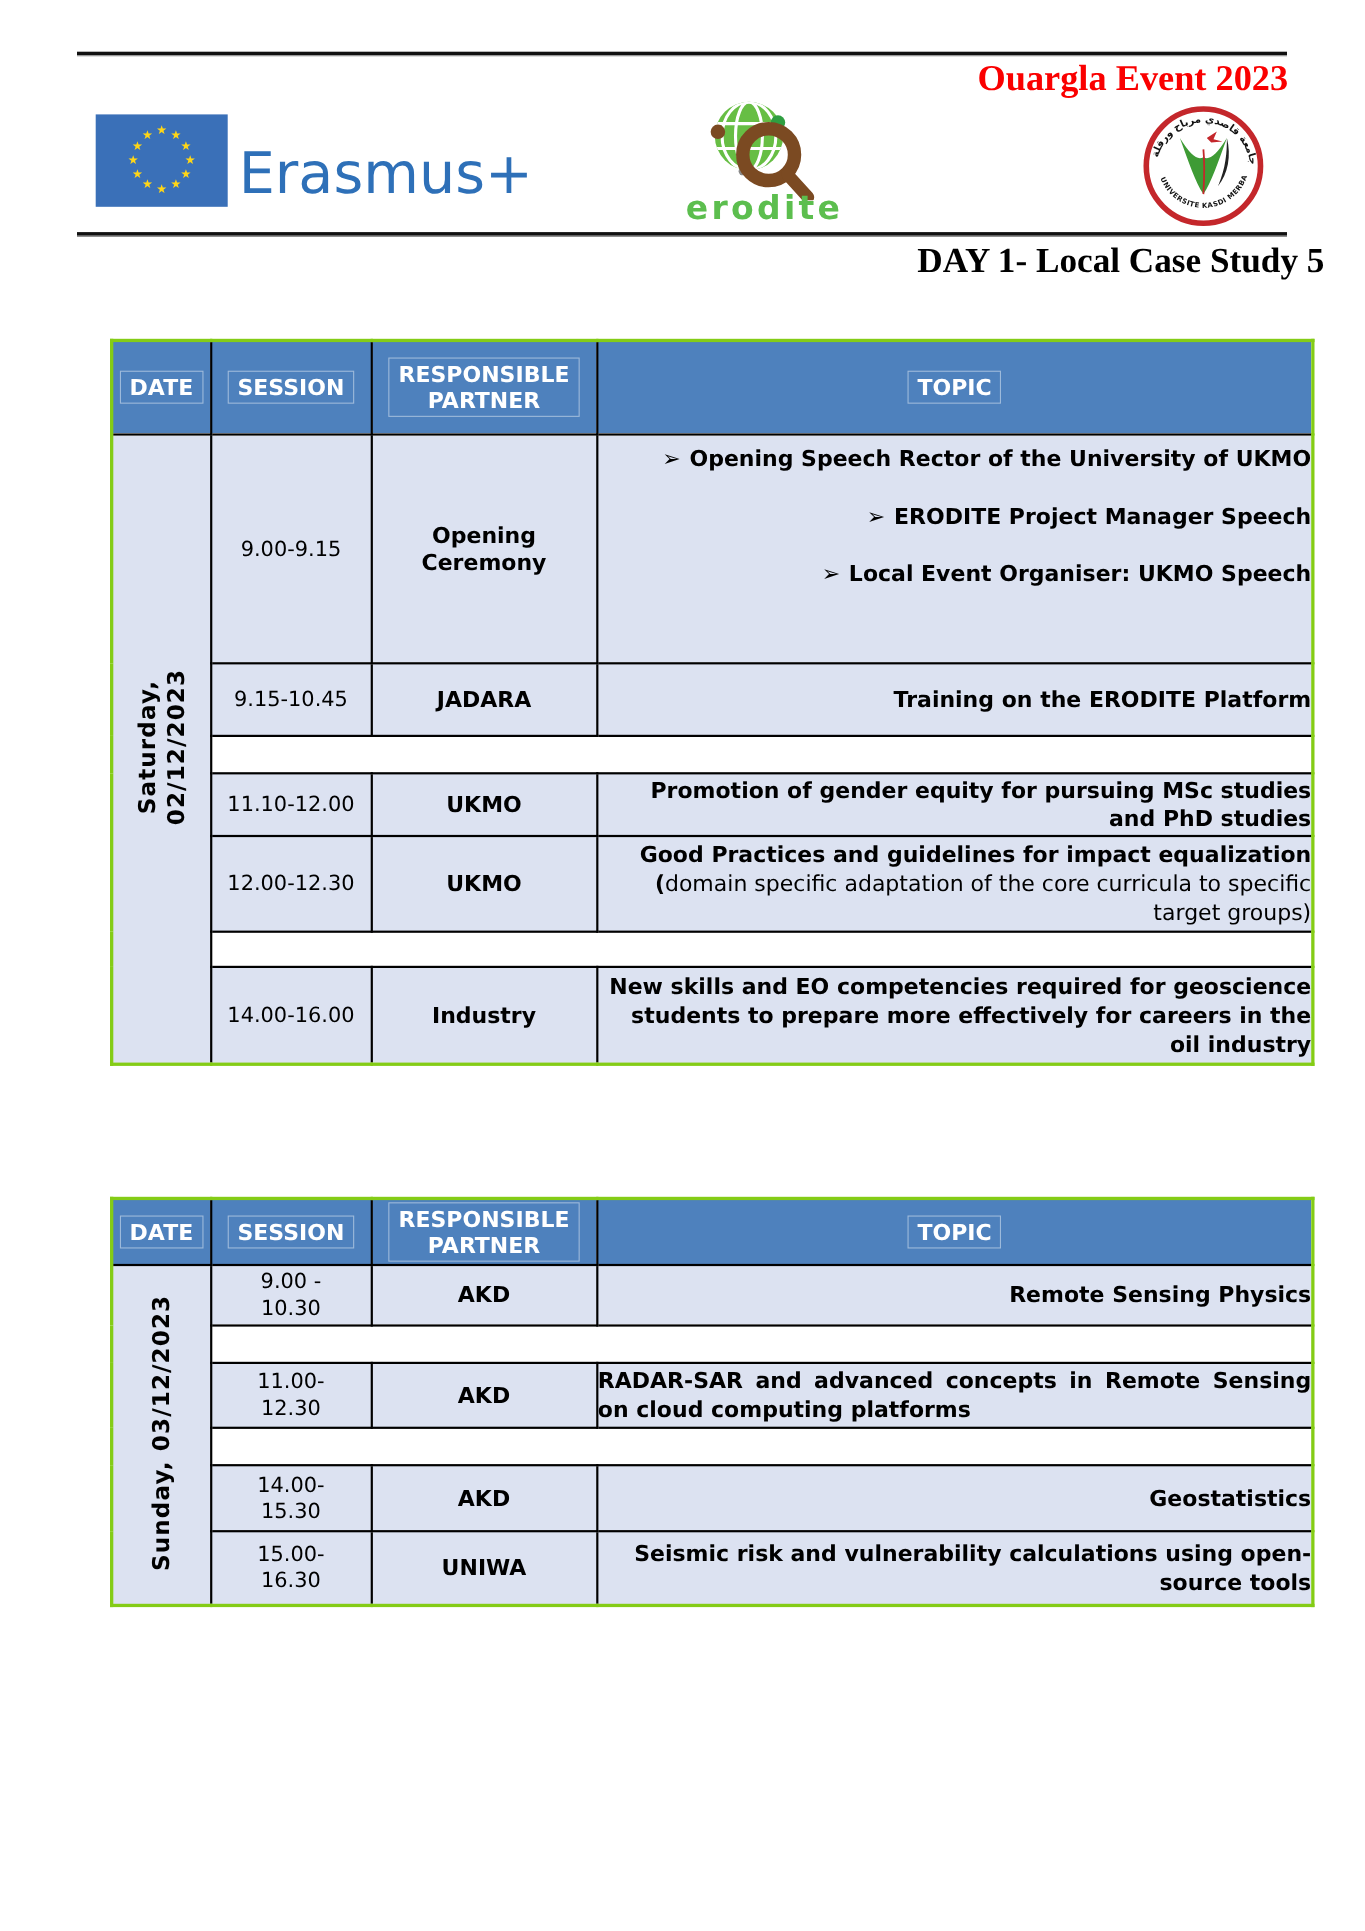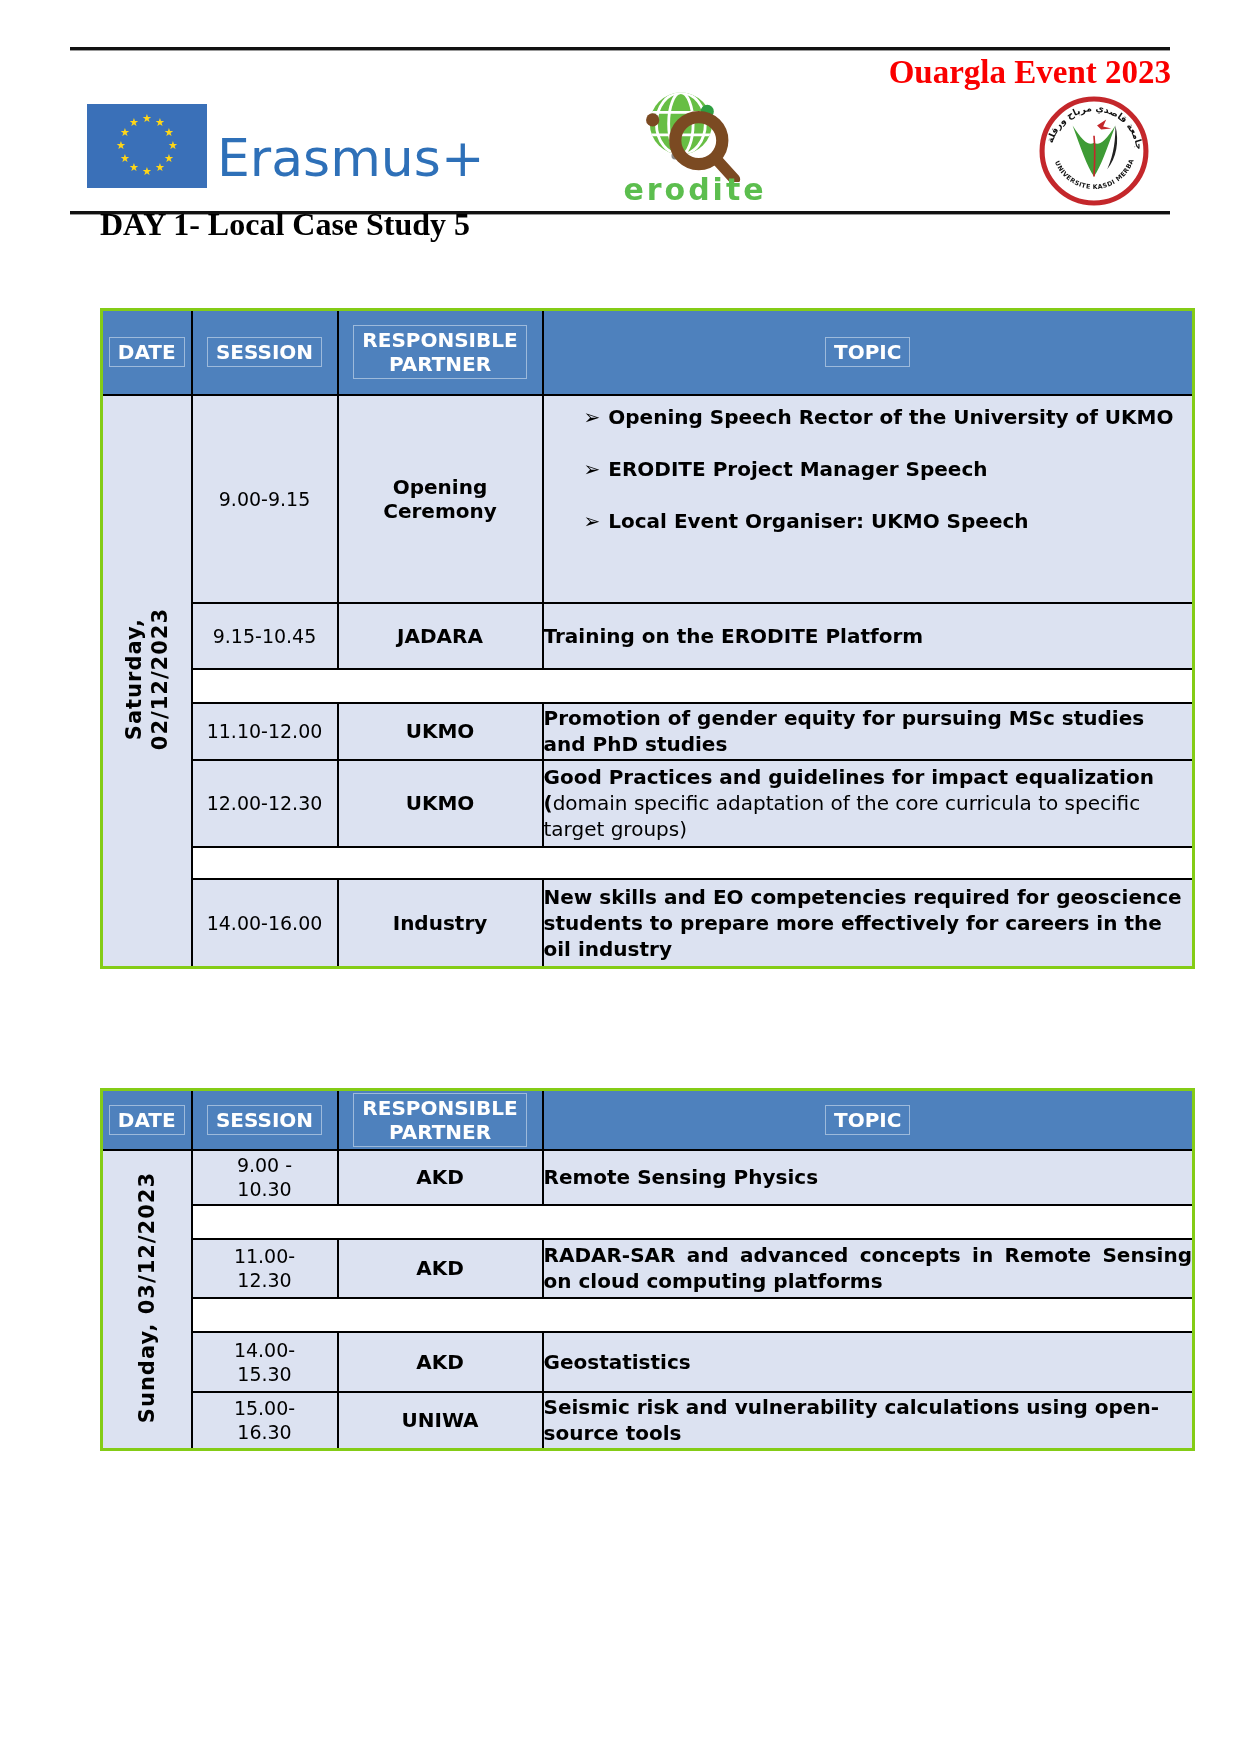--- a/index.html
+++ b/index.html
@@ -38,38 +38,38 @@
   .erodite svg{display:block;margin:0 auto;}
   .erodite-text{display:block;margin-top:-10px;font-size:30px;font-weight:bold;
                 color:#5cbe4e;letter-spacing:3px;}
 
   
   .badge{position:absolute;top:54px;right:70px;font-family:"Liberation Serif",serif;
          font-weight:bold;font-size:33px;color:#fa0000;}
   .seal{position:absolute;left:1038px;top:95px;}
 
   
-  .day-title{position:absolute;left:100px;width:1092px;margin:0;text-align:left;
+  .day-title{position:absolute;left:100px;width:1092px;margin:12px;text-align:right;
              font-family:"Liberation Serif",serif;font-weight:bold;font-size:32px;color:#000;}
   .t1{top:206px;}
   .t2{top:992px;}
 
   
   table.sched{position:absolute;left:100px;border-collapse:collapse;table-layout:fixed;
               width:1092px;border:3px solid #84cc16;}
   .t1pos{top:308px;}
   .t2pos{top:1088px;}
   table.sched th,table.sched td{border:2px solid #000;padding:0;overflow:hidden;}
   tr.head th{background:#4e81bd;color:#fff;font-size:20px;font-weight:bold;
              text-align:center;vertical-align:middle;}
   .hl{display:inline-block;border:1px solid rgba(255,255,255,.45);padding:2px 8px;line-height:24px;}
   td.cell{background:#dce2f1;}
   td.sess{font-size:19px;font-weight:normal;text-align:center;vertical-align:middle;line-height:24px;}
   td.part{font-size:20px;font-weight:bold;text-align:center;vertical-align:middle;line-height:24px;}
-  td.topic{font-size:20px;font-weight:bold;text-align:left;vertical-align:middle;
+  td.topic{font-size:20px;font-weight:bold;text-align:right;vertical-align:middle;
            padding:3px 10px 3px 8px;line-height:26px;}
   td.topic .norm{font-weight:normal;}
   td.just{text-align:justify;}
   td.gaprow{background:#fff;}
   td.datecell{background:#dce2f1;text-align:center;vertical-align:middle;}
   .vert{display:inline-block;writing-mode:vertical-rl;transform:rotate(180deg);
         font-weight:bold;font-size:21px;line-height:26px;letter-spacing:1px;}
   .pre{white-space:pre-line;}
   p.bullet{margin:8px 0 26px 0;text-indent:40px;}
   p.bullet:last-child{margin-bottom:2px;}
@@ -235,21 +235,21 @@
     </tr>
     <tr style="height:34px">
           <td class="gaprow" colspan="3"></td>
         </tr>
     <tr style="height:60px">
       <td class="cell sess pre">14.00-
 15.30</td>
       <td class="cell part">AKD</td>
       <td class="cell topic">Geostatistics</td>
     </tr>
-    <tr style="height:58px">
+    <tr style="height:68px">
       <td class="cell sess pre">15.00-
 16.30</td>
       <td class="cell part">UNIWA</td>
       <td class="cell topic">Seismic risk and vulnerability calculations using open-source tools</td>
     </tr>
   </tbody>
     </table>
 
 </div>
 

